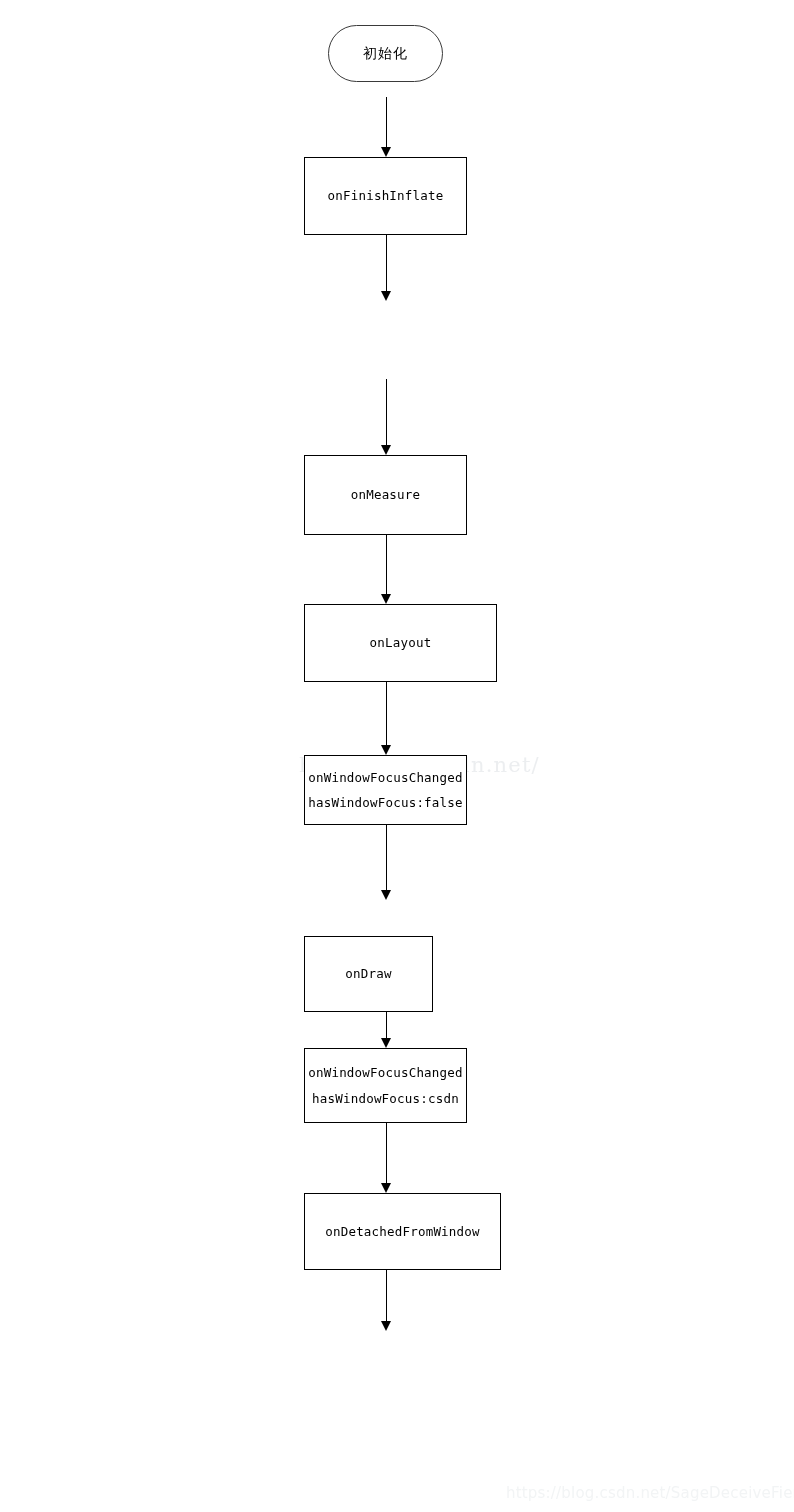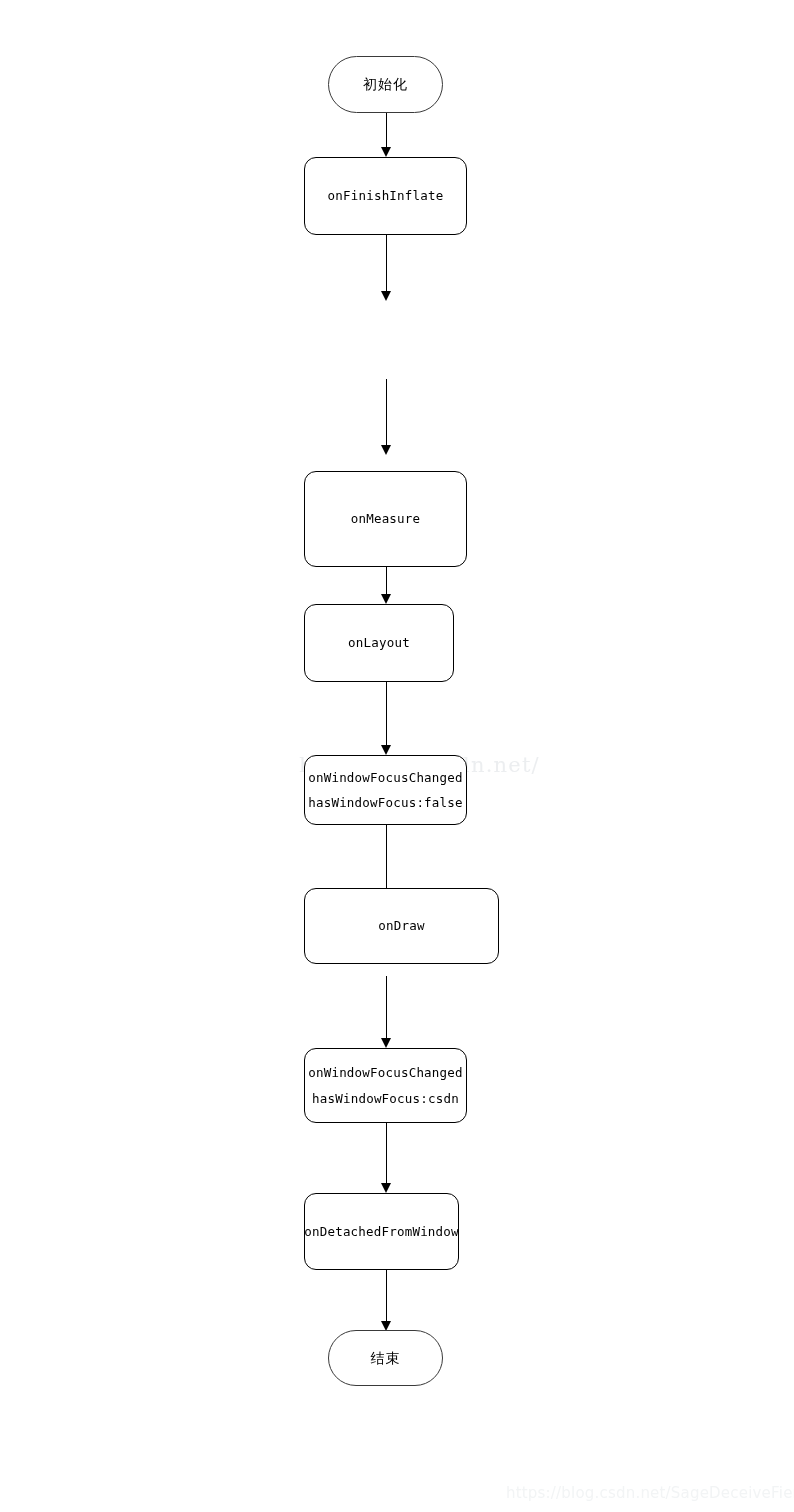--- a/index.html
+++ b/index.html
@@ -21,21 +21,21 @@
     border: 1px solid #000000;
     background: #ffffff;
     display: flex;
     flex-direction: column;
     align-items: center;
     justify-content: center;
     color: #000000;
     z-index: 3;
   }
   .node.process {
-    border-radius: 12px;
+    border-radius: 0;
   }
   .node.terminal {
     border-radius: 30px;
     border: 1px solid #3a3a3a;
   }
   .node-line {
     font-size: 12.5px;
     line-height: 1.05;
     letter-spacing: 0.2px;
     white-space: nowrap;
@@ -89,21 +89,21 @@
     z-index: 5;
   }
 </style>
 </head>
 <body>
 
 <div id="canvas">
 
   <div class="watermark mid" style="left:299px; top:753px;">http://blog.csdn.net/</div>
 
-  <div class="node terminal" style="left:328px; top:56px; width:115px; height:57px;">
+  <div class="node terminal" style="left:328px; top:25px; width:115px; height:57px;">
     <div class="node-line">初始化</div>
   </div>
 
   <div class="connector" style="left:385.5px; top:97px; width:2px; height:60px;">
     <div class="stem" style="height:51px;"></div>
     <div class="head" style="top:50px;"></div>
   </div>
 
   <div class="node process" style="left:304px; top:157px; width:163px; height:78px;">
     <div class="node-line">onFinishInflate</div>
@@ -113,75 +113,72 @@
     <div class="stem" style="height:57px;"></div>
     <div class="head" style="top:56px;"></div>
   </div>
 
 
   <div class="connector" style="left:385.5px; top:379px; width:2px; height:76px;">
     <div class="stem" style="height:67px;"></div>
     <div class="head" style="top:66px;"></div>
   </div>
 
-  <div class="node process" style="left:304px; top:455px; width:163px; height:96px;margin-top:16px;">
+  <div class="node process" style="left:304px; top:455px; width:163px; height:80px;">
     <div class="node-line">onMeasure</div>
   </div>
 
   <div class="connector" style="left:385.5px; top:535px; width:2px; height:69px;">
     <div class="stem" style="height:60px;"></div>
     <div class="head" style="top:59px;"></div>
   </div>
 
-  <div class="node process" style="left:304px; top:604px; width:150px; height:78px;">
+  <div class="node process" style="left:304px; top:604px; width:193px; height:78px;">
     <div class="node-line">onLayout</div>
   </div>
 
   <div class="connector" style="left:385.5px; top:682px; width:2px; height:73px;">
     <div class="stem" style="height:64px;"></div>
     <div class="head" style="top:63px;"></div>
   </div>
 
   <div class="node process two-line" style="left:304px; top:755px; width:163px; height:70px;">
     <div class="node-line">onWindowFocusChanged</div>
     <div class="node-line">hasWindowFocus:false</div>
   </div>
 
   <div class="connector" style="left:385.5px; top:825px; width:2px; height:75px;">
     <div class="stem" style="height:66px;"></div>
     <div class="head" style="top:65px;"></div>
   </div>
 
-  <div class="node process" style="left:304px; top:888px; width:195px; height:76px;text-align:center;">
+  <div class="node process" style="left:304px; top:936px; width:129px; height:76px;text-align:center;">
     <div class="node-line">onDraw</div>
   </div>
 
   <div class="connector" style="left:385.5px; top:976px; width:2px; height:72px;">
     <div class="stem" style="height:63px;"></div>
     <div class="head" style="top:62px;"></div>
   </div>
 
   <div class="node process two-line" style="left:304px; top:1048px; width:163px; height:75px;">
     <div class="node-line">onWindowFocusChanged</div>
     <div class="node-line">hasWindowFocus:csdn</div>
   </div>
 
   <div class="connector" style="left:385.5px; top:1123px; width:2px; height:70px;">
     <div class="stem" style="height:61px;"></div>
     <div class="head" style="top:60px;"></div>
   </div>
 
-  <div class="node process" style="left:304px; top:1193px; width:155px; height:77px;">
+  <div class="node process" style="left:304px; top:1193px; width:197px; height:77px;">
     <div class="node-line">onDetachedFromWindow</div>
   </div>
 
   <div class="connector" style="left:385.5px; top:1270px; width:2px; height:61px;">
     <div class="stem" style="height:52px;"></div>
     <div class="head" style="top:51px;"></div>
   </div>
 
-  <div class="node terminal" style="left:328px; top:1330px; width:115px; height:56px;">
-    <div class="node-line">结束</div>
-  </div>
 
   <div class="watermark bottom" style="left:506px; top:1484px;">https://blog.csdn.net/SageDeceiveFiend</div>
 
 </div>
 
 </body></html>

